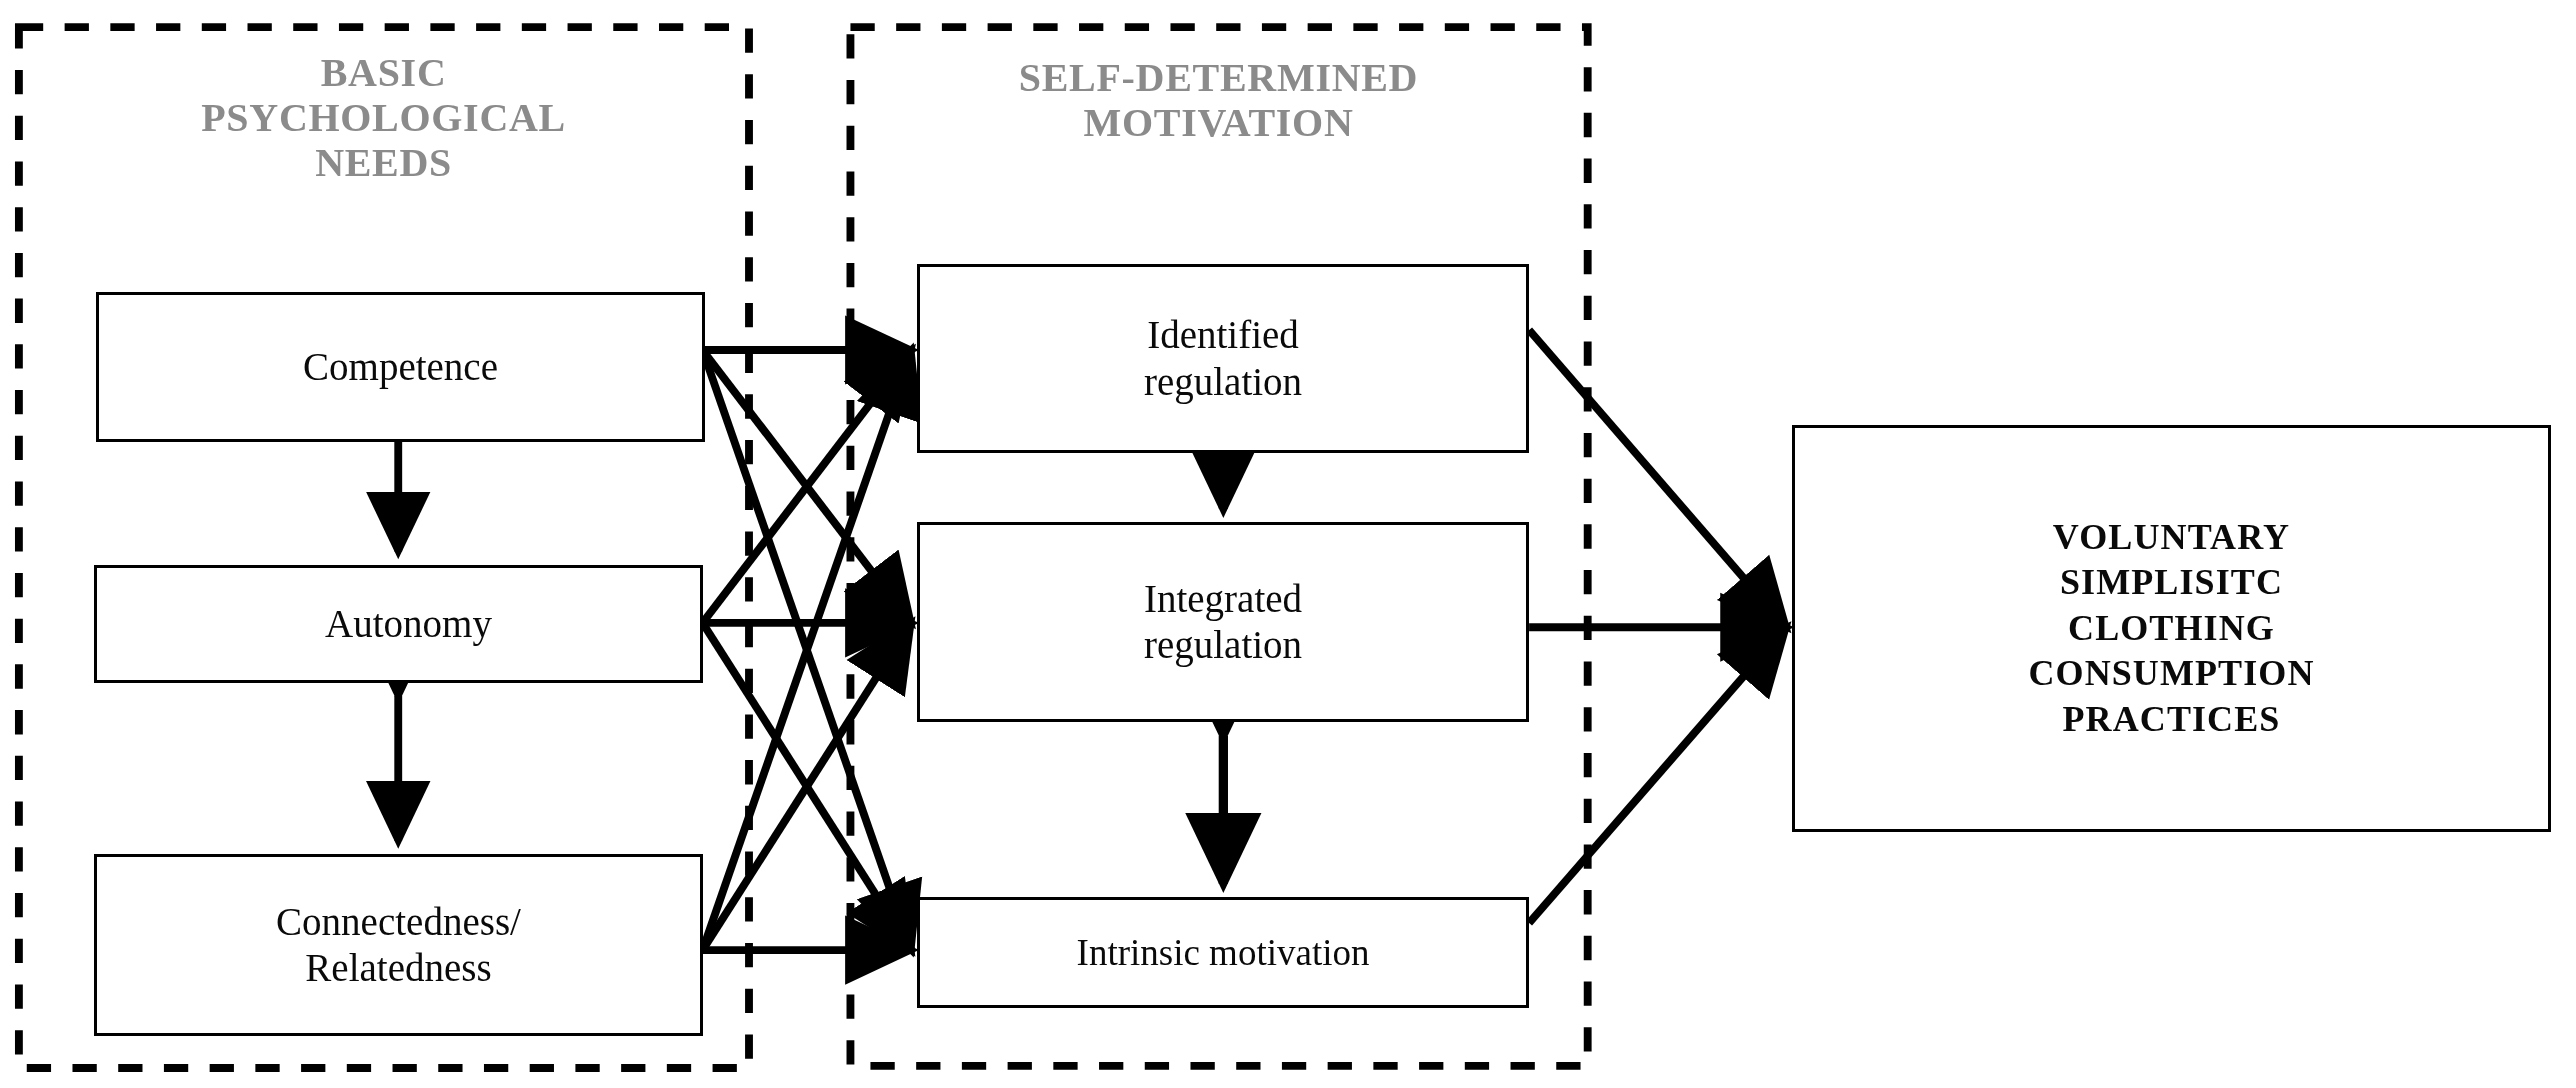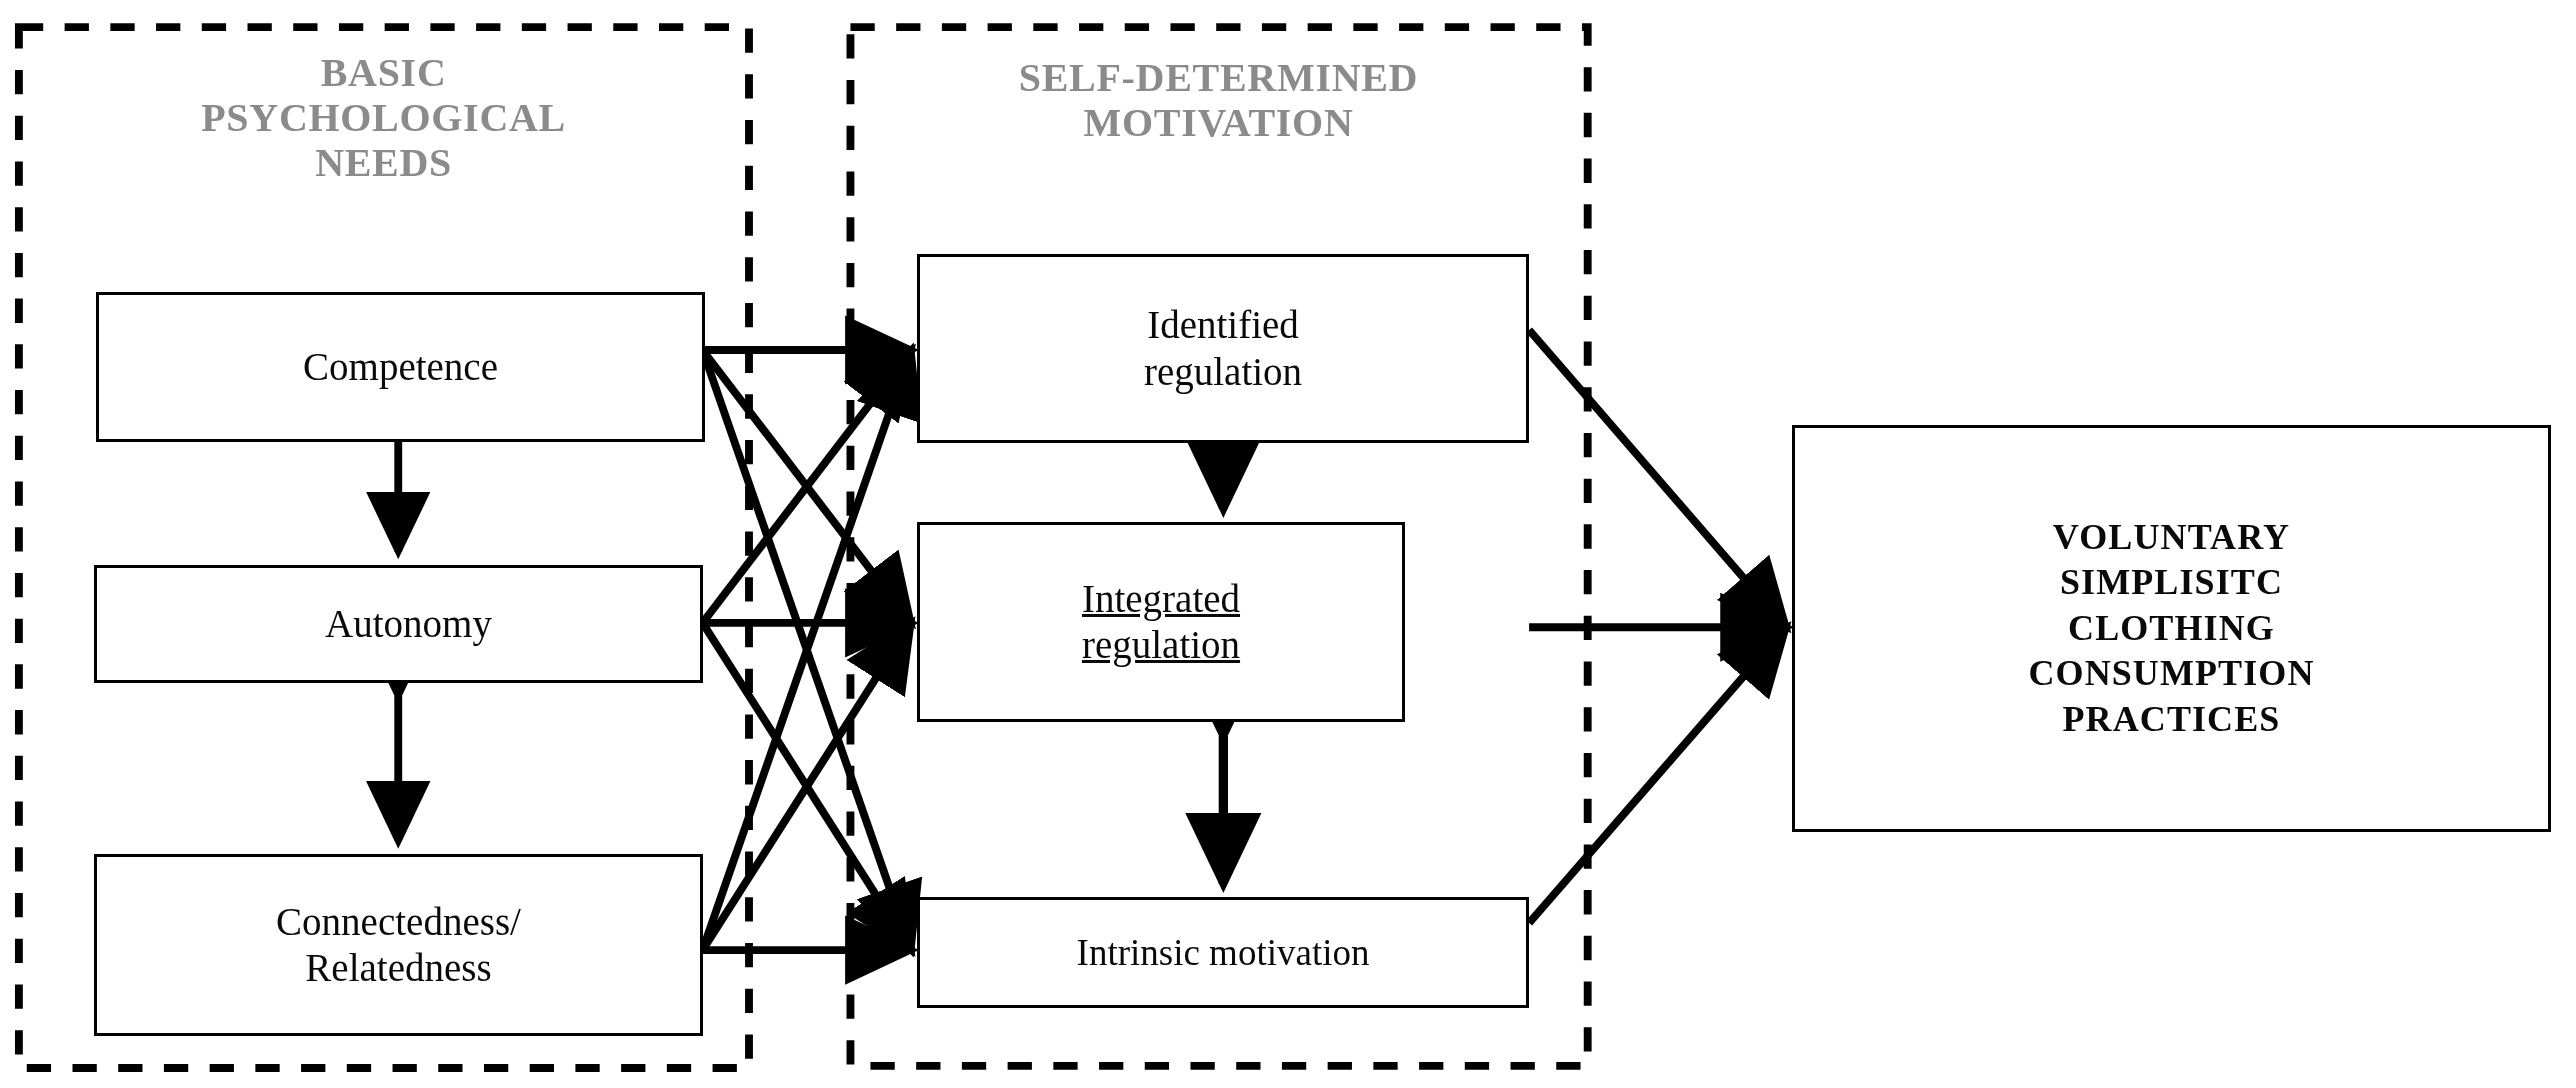--- a/index.html
+++ b/index.html
@@ -39,22 +39,22 @@
     font-family:"Liberation Serif", serif;
     font-size:39px;
     color:#0a0a0a;
     line-height:1.18;
     white-space:pre-line;
   }
   #node-competence   {left:96px;  top:292px;  width:609px;  height:150px;}
   #node-autonomy     {left:94px;  top:565px;  width:609px;  height:118px;padding-left:20px;}
   #node-connectedness{left:94px;  top:854px; width:609px;  height:182px;}
 
-  #node-identified   {left:917px; top:254px;  width:612px;  height:189px;}
-  #node-integrated   {left:917px; top:522px;  width:488px;  height:200px;text-decoration:underline;}
+  #node-identified   {left:917px; top:264px;  width:612px;  height:189px;}
+  #node-integrated   {left:917px; top:522px;  width:612px;  height:200px;}
   #node-intrinsic    {left:917px; top:897px; width:612px;  height:111px; font-size:37px;}
 
   #node-outcome{
     left:1792px; top:425px; width:759px; height:407px;
     font-weight:700; font-size:36px; letter-spacing:1.1px; line-height:1.26;
   }
 </style>
 </head>
 <body>
 

